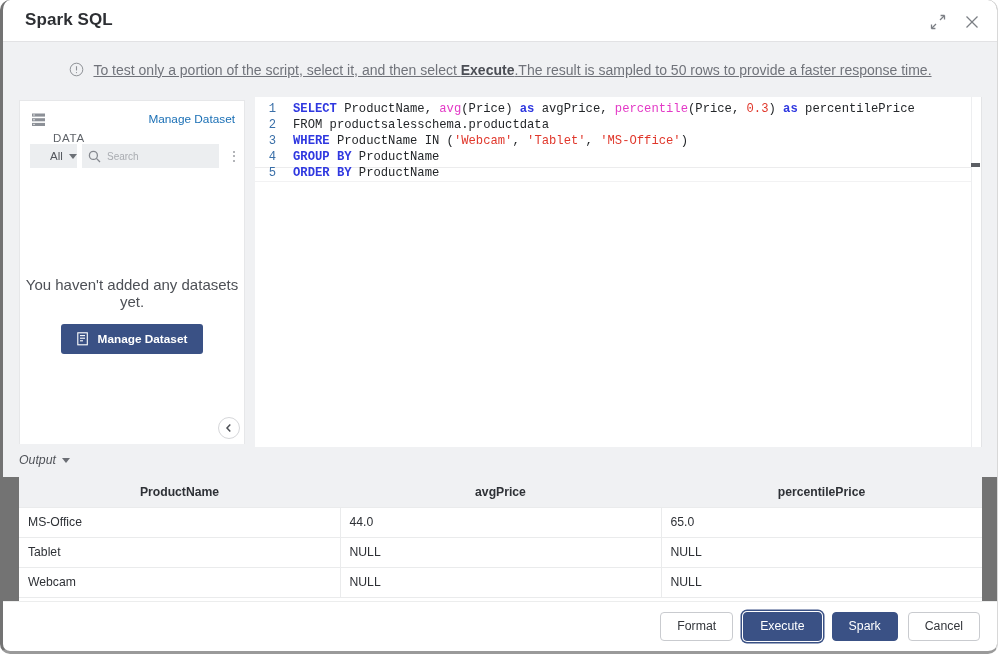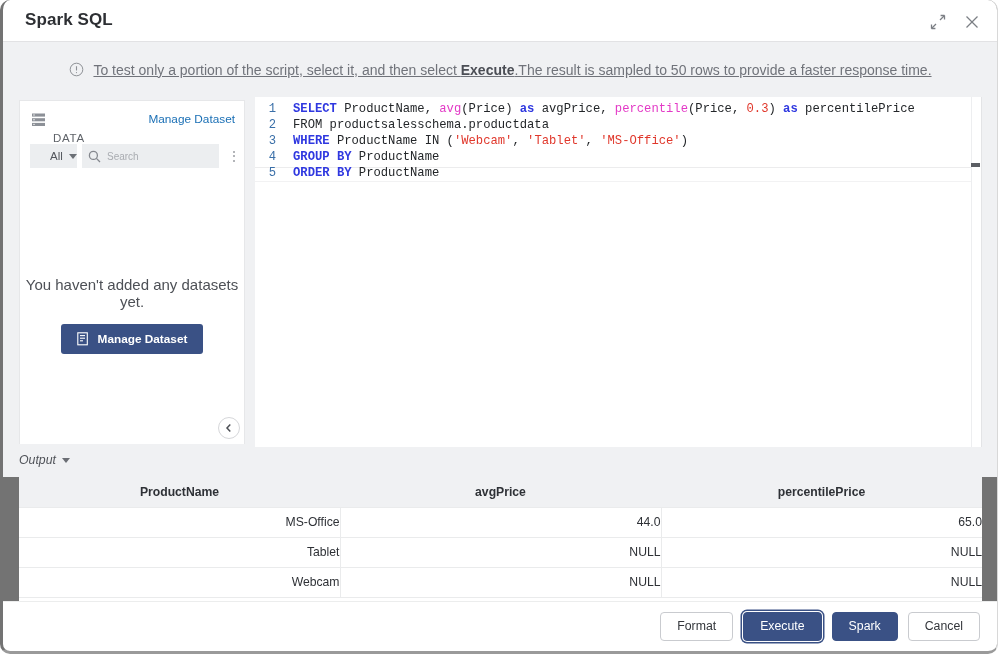--- a/index.html
+++ b/index.html
@@ -228,21 +228,21 @@
     background: #f0f1f3;
     font-size: 12.2px; font-weight: bold; color: #2e3136;
     text-align: center;
     border: none;
     padding: 0;
   }
   table.results td {
     height: 30px;
     background: #ffffff;
     font-size: 12.2px; color: #2e3136;
-    text-align: right;
+    text-align: left;
     padding: 0 0 0 9px;
     border-bottom: 1px solid #eaebec;
     border-right: 1px solid #eaebec;
   }
   table.results td:last-child { border-right: none; }
   table.results tr:first-child td { border-top: 1px solid #eaebec; }
 
   
   .footer {
     position: absolute; left: 0; top: 601px;

